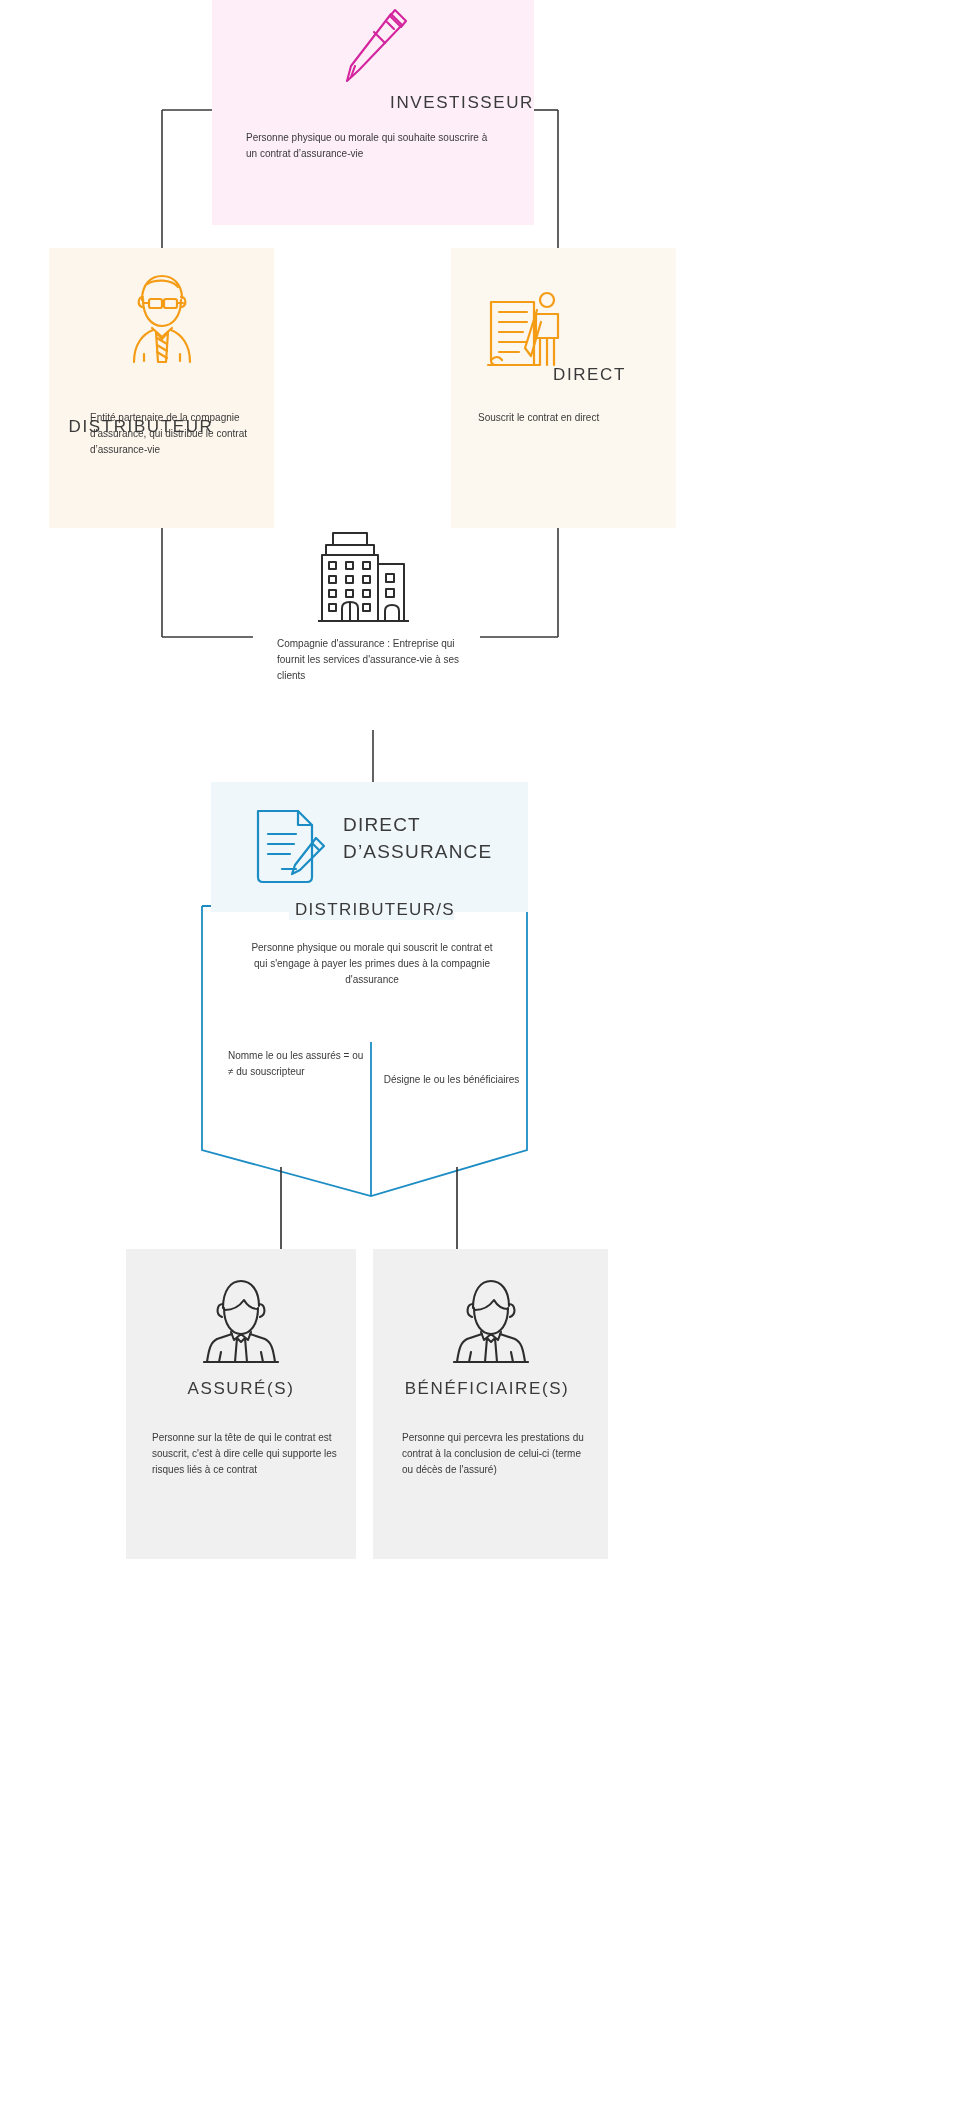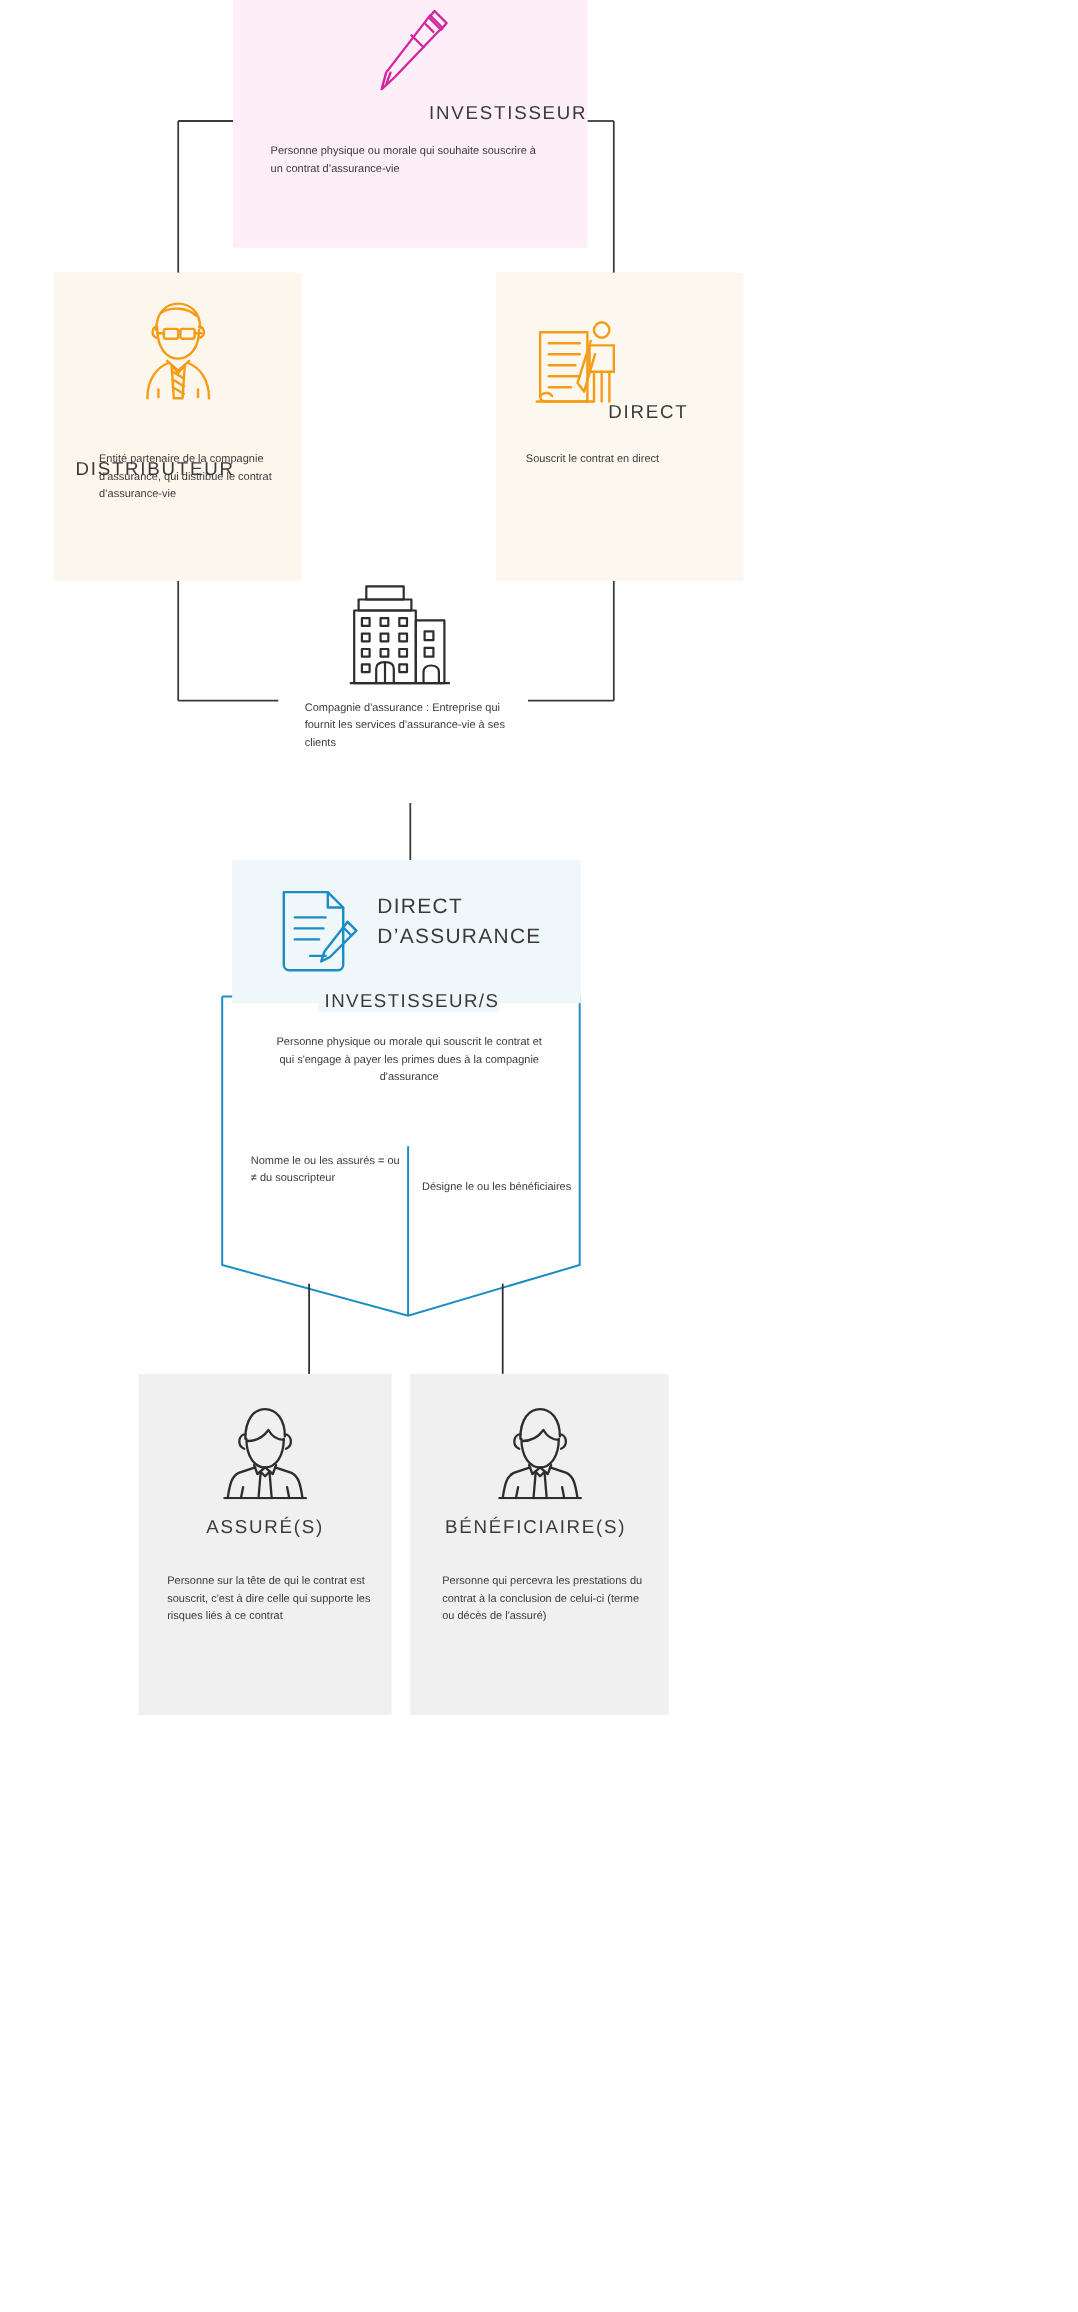--- a/index.html
+++ b/index.html
@@ -240,21 +240,21 @@
       <path d="M66 33 L74 41 L50 65 L42 69 L45 60 Z"></path>
       <path d="M62 38 L69 45"></path>
     </g>
   </svg>
 
   <div class="tx-contrat-title card-title" style="text-align:left;">
     <div>DIRECT</div>
     <div>D’ASSURANCE</div>
   </div>
 
-  <div class="tx-sous-title">INVESTISSEUR/S</div>
+  <div class="tx-sous-title">DISTRIBUTEUR/S</div>
   <div class="tx-sous-body card-body">Personne physique ou morale qui souscrit le contrat et qui s'engage à payer les primes dues à la compagnie d'assurance</div>
   <div class="tx-sous-left card-body">Nomme le ou les assurés = ou ≠ du souscripteur</div>
   <div class="tx-sous-right card-body">Désigne le ou les bénéficiaires</div>
 
   <div class="box box-assure"></div>
 
   <svg class="icon ic-assure" viewBox="0 0 80 85">
     <g stroke="#2d2d2d" stroke-width="2.1" fill="none" stroke-linecap="round" stroke-linejoin="round">
       <path d="M22 30 C22 12, 30 3, 40 3 C50 3, 58 12, 58 28"></path>
       <path d="M22 26 C16 26, 14 36, 21 39"></path>

